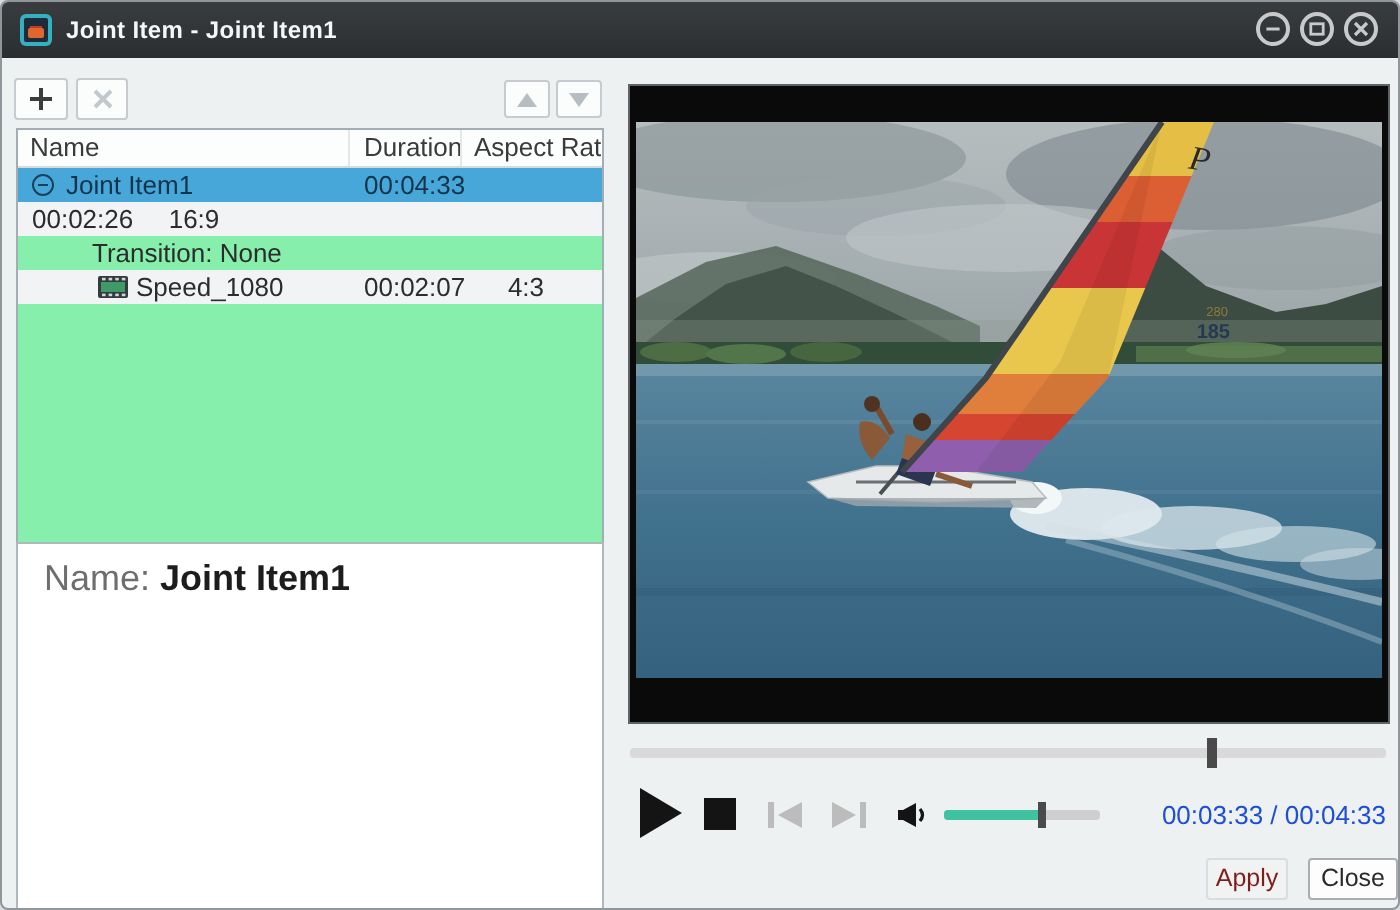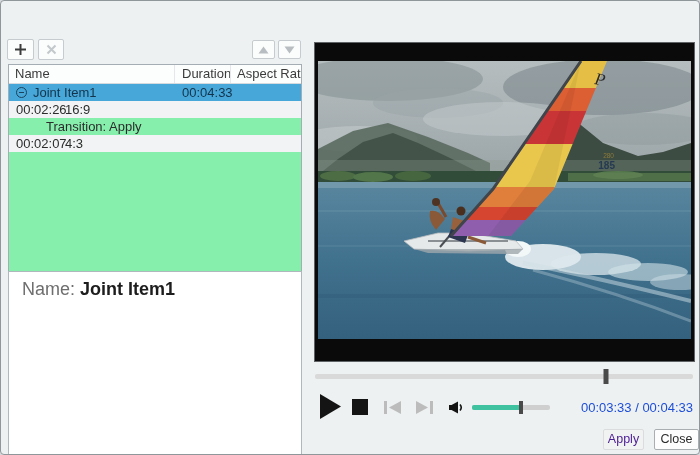--- a/index.html
+++ b/index.html
@@ -38,21 +38,21 @@
     background:#86efac; border:1px solid #a3adb3; font-size:13px; color:#2c2c2c; }
   #thead { display:flex; height:19px; line-height:18px; background:#fcfdfd;
     border-bottom:1px solid #d5dade; color:#3a3a3a; }
   .th { padding-left:6px; border-right:1px solid #e4e8ea; overflow:hidden; white-space:nowrap; }
   .th.c1 { width:166px; } .th.c2 { width:56px; padding-left:7px; } .th.c3 { width:70px; border-right:none; }
   .trow { position:relative; display:flex; height:17px; line-height:17px; white-space:nowrap; }
   .trow.alt { background:#f1f3f4; }
   .trow.selected { background:#47a7d8; color:#13344c; }
   .cell-name { width:166px; position:relative; overflow:hidden; }
   .cell-dur  { width:56px; padding-left:7px; }
-  .cell-ar   { width:70px; text-align:left; padding-right:6px; }
+  .cell-ar   { width:70px; text-align:center; padding-right:6px; }
   .collapse-icon { position:absolute; left:7px; top:3px; width:11px; height:11px;
     border:1px solid #1c415c; border-radius:50%; }
   .collapse-icon::after { content:""; position:absolute; left:2px; top:4px; width:5px; height:1px; background:#1c415c; }
   .name-group { position:absolute; left:24px; }
   .clip-icon { position:absolute; left:40px; top:3px; }
   .name-clip { position:absolute; left:59px; }
   .name-trans { position:absolute; left:37px; }
   
   #details { position:absolute; left:7px; top:270px; width:294px; height:186px;
     background:#fff; border:1px solid #aeb8bd; padding:9px 0 0 13px;
@@ -72,28 +72,47 @@
   #stop-btn { left:351px; top:398px; width:16px; height:16px; background:#141414; }
   #volume { position:absolute; left:471px; top:399px; width:78px; height:15px; }
   #vol-track { position:absolute; left:0; top:5px; width:100%; height:5px; background:#cfcfcf; border-radius:2px; }
   #vol-fill { position:absolute; left:0; top:5px; height:5px; border-radius:2px 0 0 2px; background:#3ec2a0; }
   #vol-handle { position:absolute; top:1px; width:4px; height:13px; background:#4a4a4a; transform:translateX(-50%); }
   #time-display { position:absolute; left:545px; top:399px; width:147px; text-align:right;
     font-size:13px; color:#1d4ed8; }
   
   .pushbtn { position:absolute; top:428px; height:21px; font-size:12.5px; border-radius:2px;
     text-align:center; line-height:19px; font-family:"Liberation Sans",sans-serif; }
-  #apply-btn { left:602px; width:41px; background:#f1f2f2; border:1px solid #dadcdd; color:#4c1d95; }
+  #apply-btn { left:602px; width:41px; background:#f1f2f2; border:1px solid #dadcdd; color:#7f1d1d; }
   #close-btn { left:653px; width:45px; background:#fdfdfd; border:1px solid #a9aeb1; color:#2b2b2b; }
 </style>
 </head>
 <body>
 
 <div id="window">
 
+  <div id="titlebar">
+    <div id="app-icon"></div>
+    <div id="title-text">Joint Item - Joint Item1</div>
+    <div class="winbtn" id="btn-min">
+      <svg viewBox="0 0 13 13">
+          <line x1="3.2" y1="6.5" x2="9.8" y2="6.5" stroke="#c7c9ca" stroke-width="1.6"></line>
+        </svg>
+    </div>
+    <div class="winbtn" id="btn-max">
+      <svg viewBox="0 0 13 13">
+          <rect x="3.4" y="3.9" width="6.2" height="5.2" fill="none" stroke="#c7c9ca" stroke-width="1.4"></rect>
+        </svg>
+    </div>
+    <div class="winbtn" id="btn-close">
+      <svg viewBox="0 0 13 13">
+          <path d="M3.5,3.5 L9.5,9.5 M9.5,3.5 L3.5,9.5" stroke="#c7c9ca" stroke-width="1.6"></path>
+        </svg>
+    </div>
+  </div>
 
   <div class="toolbtn" id="btn-add">
     <svg width="13" height="13" viewBox="0 0 13 13">
         <path d="M6.5,1 V12 M1,6.5 H12" stroke="#3c3c3c" stroke-width="2"></path>
       </svg>
   </div>
   <div class="toolbtn" id="btn-del">
     <svg width="11" height="11" viewBox="0 0 11 11">
         <path d="M1.5,1.5 L9.5,9.5 M9.5,1.5 L1.5,9.5" stroke="#c2c8cb" stroke-width="2"></path>
       </svg>
@@ -125,27 +144,42 @@
       <div class="cell-ar"></div>
     </div>
 
     <div class="trow alt">
       <div class="cell-dur">00:02:26</div>
       <div class="cell-ar">16:9</div>
     </div>
 
     <div class="trow">
       <div class="cell-name">
-        <span class="name-trans">Transition: Apply</span>
+        <span class="name-trans">Transition: None</span>
       </div>
       <div class="cell-dur"></div>
       <div class="cell-ar"></div>
     </div>
 
     <div class="trow alt">
+      <div class="cell-name">
+        <svg class="clip-icon" width="15" height="11" viewBox="0 0 15 11">
+          <rect x="0" y="0" width="15" height="11" rx="1" fill="#343b3e"></rect>
+          <rect x="1.5" y="3" width="12" height="5" fill="#3f9a68"></rect>
+          <rect x="2" y="0.9" width="1.8" height="1.3" fill="#cfd6d8"></rect>
+            <rect x="5.3" y="0.9" width="1.8" height="1.3" fill="#cfd6d8"></rect>
+            <rect x="8.6" y="0.9" width="1.8" height="1.3" fill="#cfd6d8"></rect>
+            <rect x="11.9" y="0.9" width="1.8" height="1.3" fill="#cfd6d8"></rect>
+          <rect x="2" y="8.8" width="1.8" height="1.3" fill="#cfd6d8"></rect>
+            <rect x="5.3" y="8.8" width="1.8" height="1.3" fill="#cfd6d8"></rect>
+            <rect x="8.6" y="8.8" width="1.8" height="1.3" fill="#cfd6d8"></rect>
+            <rect x="11.9" y="8.8" width="1.8" height="1.3" fill="#cfd6d8"></rect>
+        </svg>
+        <span class="name-clip">Speed_1080</span>
+      </div>
       <div class="cell-dur">00:02:07</div>
       <div class="cell-ar">4:3</div>
     </div>
   </div>
 
   <div id="details">
     <div>
       <span class="dlabel">Name:</span><span class="dvalue">Joint Item1</span>
     </div>
   </div>

